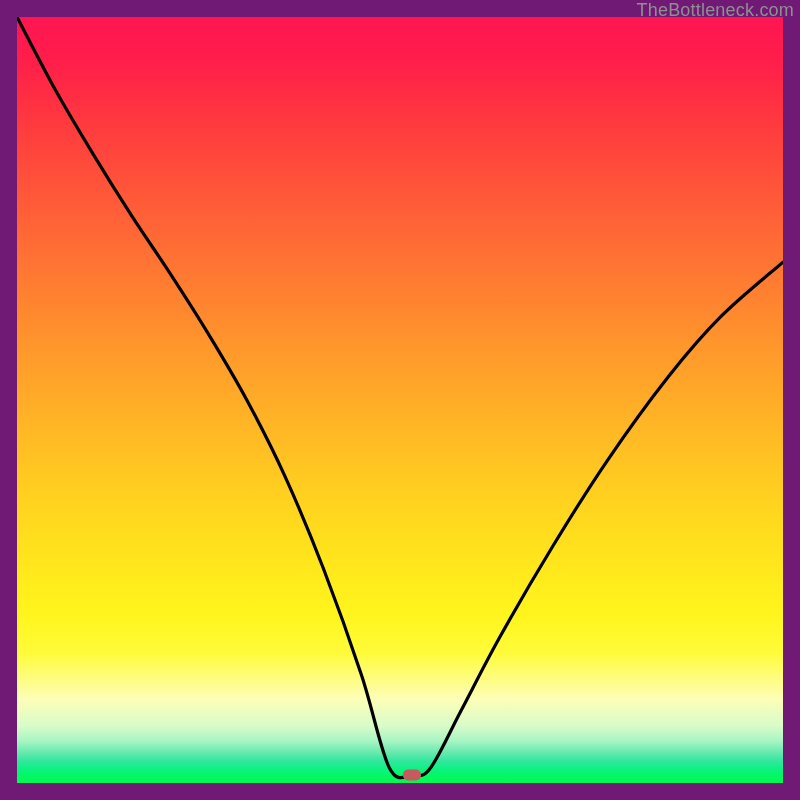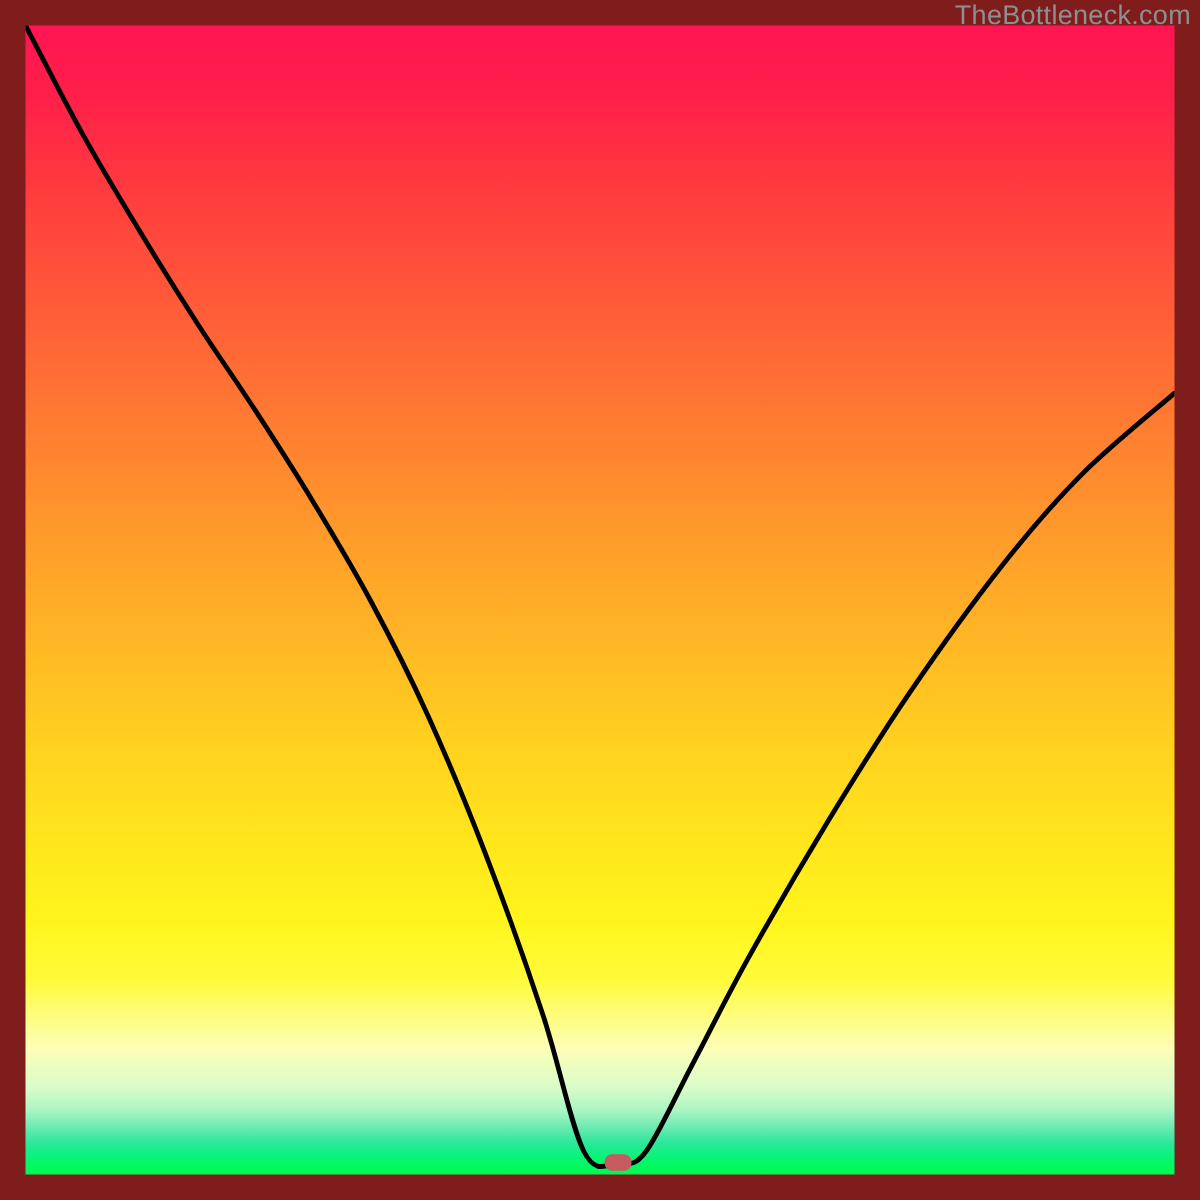--- a/index.html
+++ b/index.html
@@ -8,21 +8,21 @@
     width: 800px;
     height: 800px;
     background: #000;
     overflow: hidden;
     font-family: Arial, Helvetica, sans-serif;
   }
   .frame {
     position: relative;
     width: 800px;
     height: 800px;
-    background: #7f1d1d;
+    background: #701a75;
   }
   .plot {
     position: absolute;
     left: 17px;
     top: 17px;
     width: 766px;
     height: 766px;
     
     background: linear-gradient(
       to bottom,

